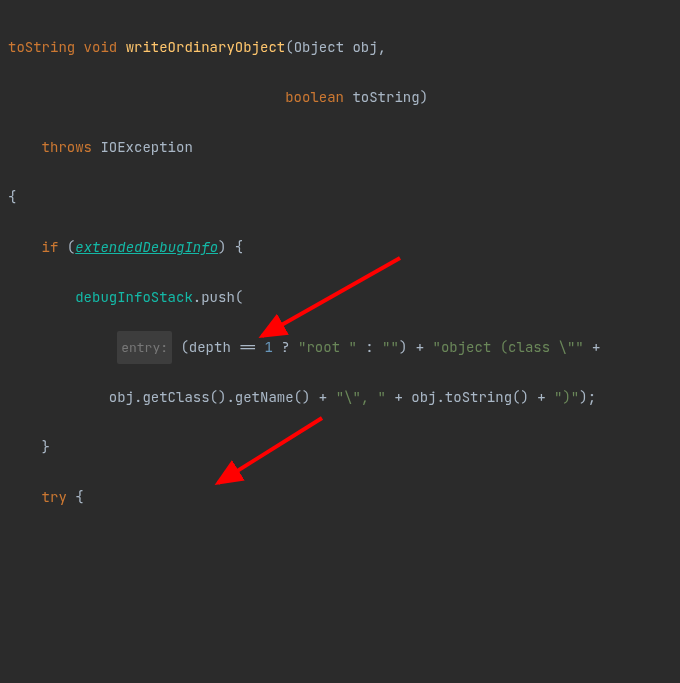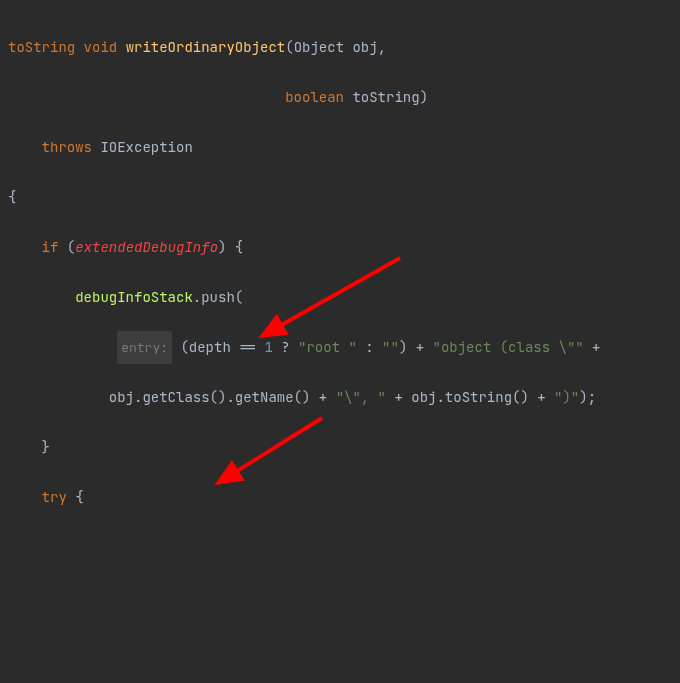--- a/index.html
+++ b/index.html
@@ -27,31 +27,32 @@
     }
     
     .line {
       position: relative;
       height: 25px;
     }
     
     .kw { color: #cc7832; }
     .method-def { color: #ffc66d; text-align: center; }
     .string { color: #6a8759; }
-    .field { color: #bef264; }
+    .field { color: #14b8a6; }
     .param-hint { 
       color: #787878; 
       background: #3d3d3d;
       padding: 8px 4px;
       border-radius: 2px;
       font-size: 13px;
     }
     .used-italic {
-      color: #ef4444;
+      color: #14b8a6;
       font-style: italic;
+      text-decoration: underline;
     }
     .num { color: #6897bb; }
     
     svg.arrow {
       position: absolute;
       overflow: visible;
     }
   </style>
 </head>
 <body>

